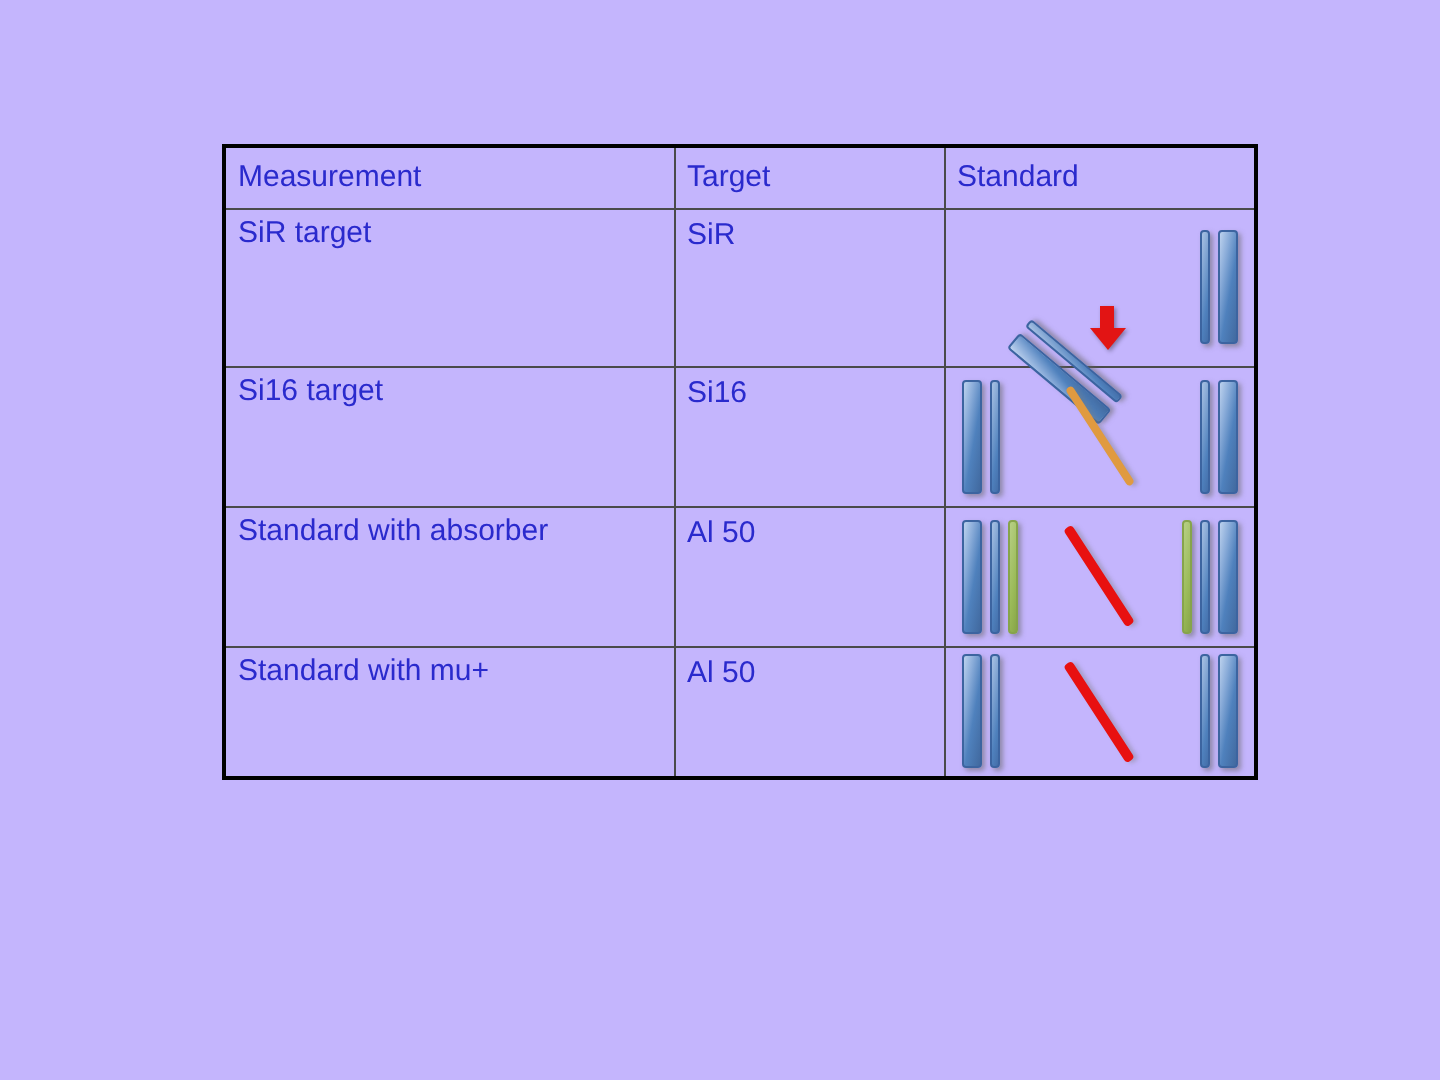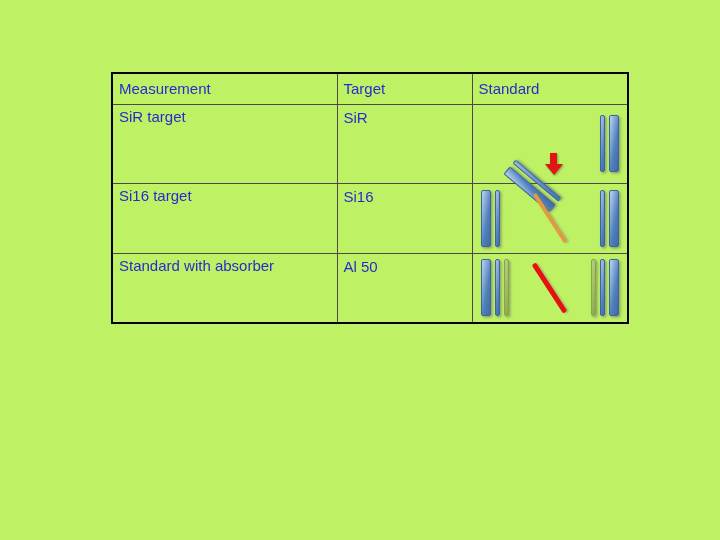--- a/index.html
+++ b/index.html
@@ -1,17 +1,17 @@
 <!DOCTYPE html>
 <html><head>
 <meta charset="utf-8">
 <style>
   html,body { margin:0; padding:0; background:#888; }
   .slide {
-    position:relative; width:720px; height:540px; background:#bef264;
+    position:relative; width:720px; height:540px; background:#c4b5fd;
     font-family:"Liberation Sans","DejaVu Sans",sans-serif; overflow:hidden;
     margin:0 auto;
   }
   table.meas-table {
     position:absolute; left:111px; top:72px;
     border-collapse:collapse; table-layout:fixed;
     border:2px solid #000000;
   }
   .meas-table th, .meas-table td {
     border:1px solid #4a4a4a;
@@ -149,15 +149,32 @@
               </div>
               <div class="diag red-line"></div>
               <div class="bar-group">
                 <div class="bar thin-green"></div>
                 <div class="bar thin-blue"></div>
                 <div class="bar thick-blue"></div>
               </div>
             </div>
           </td>
       </tr>
+      <tr class="r5">
+        <td>Standard with mu+</td>
+        <td class="target-cell">Al 50</td>
+        <td class="geo-cell">
+            <div class="geo-inner">
+              <div class="bar-group">
+                <div class="bar thick-blue"></div>
+                <div class="bar thin-blue"></div>
+              </div>
+              <div class="diag red-line"></div>
+              <div class="bar-group">
+                <div class="bar thin-blue"></div>
+                <div class="bar thick-blue"></div>
+              </div>
+            </div>
+          </td>
+      </tr>
     </tbody>
   </table>
 </div>
 
 </body></html>

